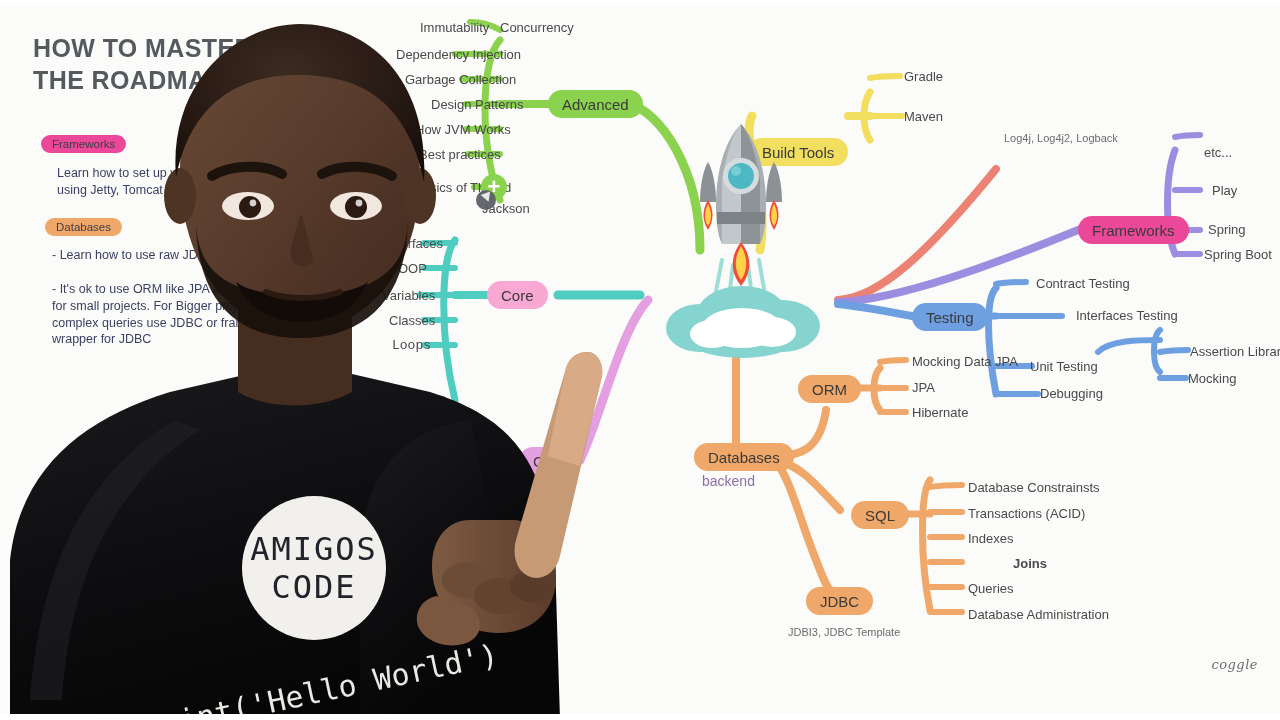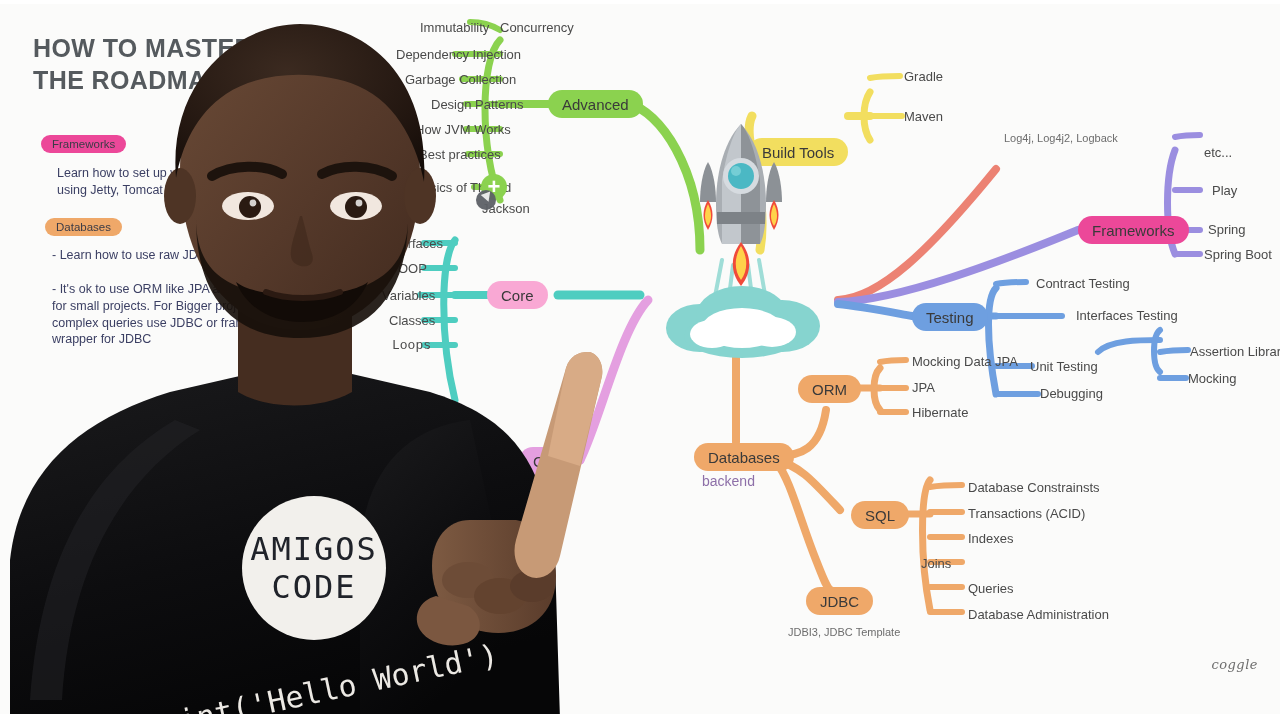--- a/index.html
+++ b/index.html
@@ -292,21 +292,21 @@
   <div class="leaf" style="left:1190px; top:345px;">Assertion Library</div>
   <div class="leaf" style="left:1188px; top:372px;">Mocking</div>
 
   <div class="leaf" style="left:912px; top:355px;">Mocking Data JPA</div>
   <div class="leaf" style="left:912px; top:381px;">JPA</div>
   <div class="leaf" style="left:912px; top:406px;">Hibernate</div>
 
   <div class="leaf" style="left:968px; top:481px;">Database Constrainsts</div>
   <div class="leaf" style="left:968px; top:507px;">Transactions (ACID)</div>
   <div class="leaf" style="left:968px; top:532px;">Indexes</div>
-  <div class="leaf" style="left:921px; top:557px;">Joins</div>
+  <div class="leaf" style="left:1013px; top:557px;font-weight:bold;">Joins</div>
   <div class="leaf" style="left:968px; top:582px;">Queries</div>
   <div class="leaf" style="left:968px; top:608px;">Database Administration</div>
 
   <div class="note" style="left:1004px; top:132px;">Log4j, Log4j2, Logback</div>
   <div class="note" style="left:788px; top:626px;">JDBI3, JDBC Template</div>
 
   <div id="coggle">coggle</div>
 
   <svg id="person" viewBox="0 0 640 720">
     <defs>

